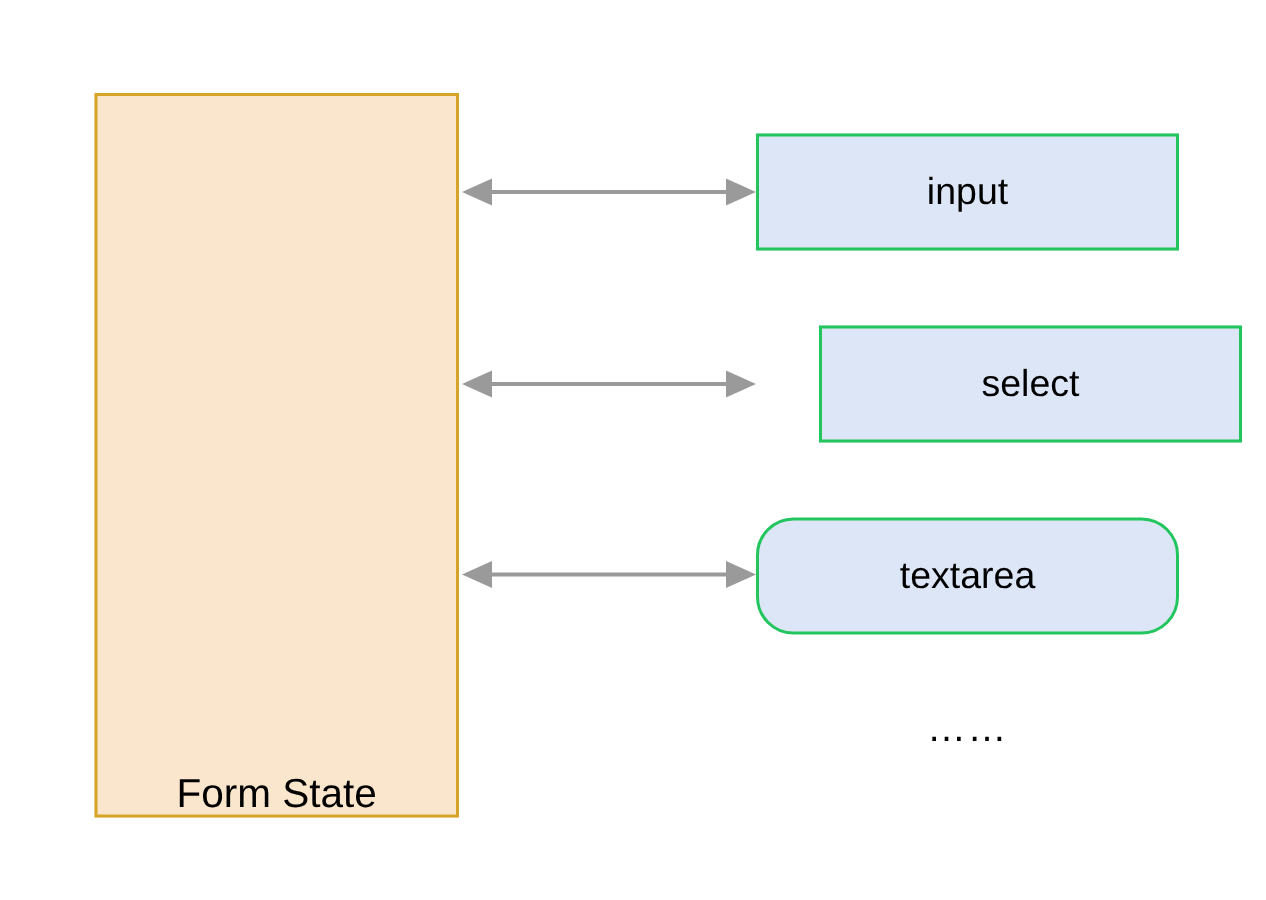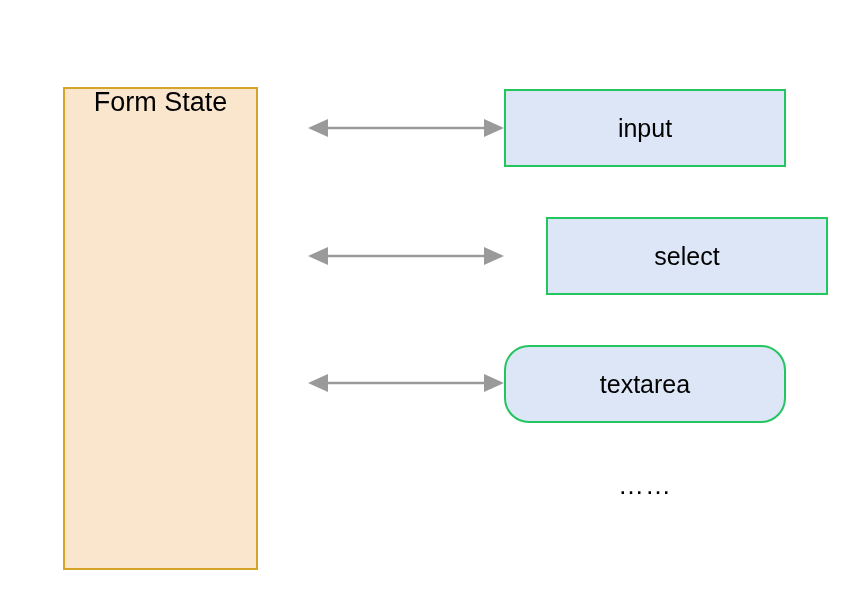--- a/index.html
+++ b/index.html
@@ -18,29 +18,28 @@
     height: 600px;
     background: #ffffff;
     overflow: hidden;
   }
 
   
   .state-box {
     position: absolute;
     left: 63px;
     top: 62px;
-    width: 195px;
+    width: 243px;
     height: 483px;
     box-sizing: border-box;
     background: #fae5cd;
     border: 2px solid #d6a426;
     display: flex;
-    align-items: flex-start;
+    align-items: flex-end;
     justify-content: center;
-    margin-top: 25px;
   }
   .state-box-label {
     font-size: 27px;
     color: #000000;
     line-height: 1;
     text-align: center;
     white-space: nowrap;
   }
 
   

